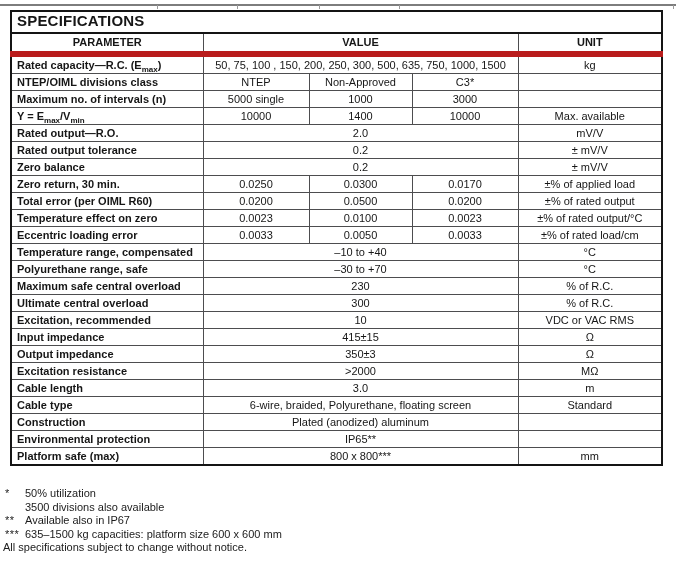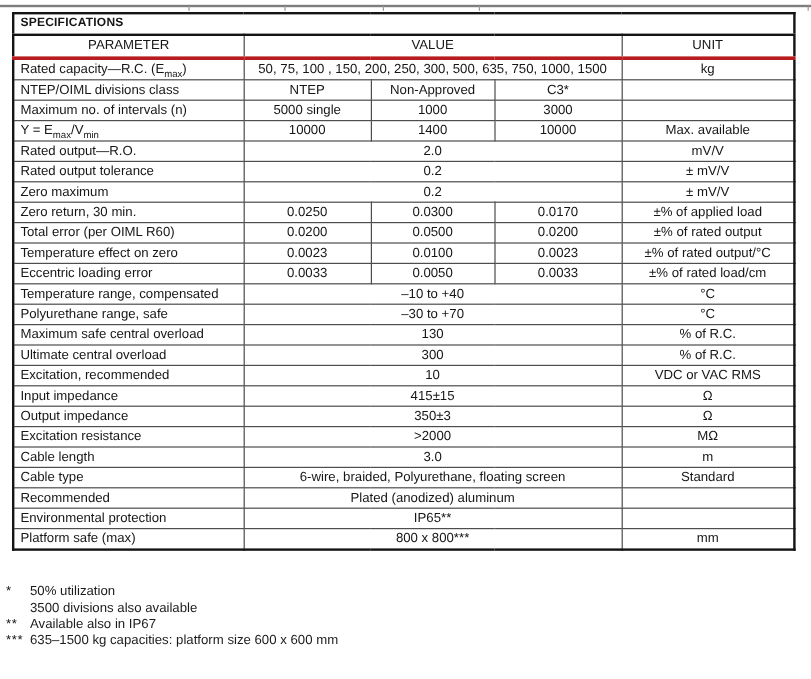--- a/index.html
+++ b/index.html
@@ -36,36 +36,36 @@
   .spec-table td, .spec-table th {
     border: 1px solid #4d4d4f;
     font-size: 11px;
     line-height: 1.12;
     padding: 1px 3px;
     overflow: hidden;
     white-space: nowrap;
   }
   tr.title-row td {
     height: 13px;
-    font-size: 10px;
+    font-size: 15px;
     font-weight: bold;
     letter-spacing: 0.2px;
     text-align: left;
     padding: 1px 2px 2px 5px;
     border-bottom: 2px solid #141414;
   }
   tr.head-row th {
     height: 15px;
-    font-weight: normal;
+    font-weight: bold;
     text-align: center;
-    border-bottom: 3px solid #b91c1c;
+    border-bottom: 6px solid #b91c1c;
   }
   tbody td { height: 14px; }
   td.param {
-    font-weight: normal;
+    font-weight: bold;
     text-align: left;
     padding-left: 5px;
   }
   td.val, td.unit { text-align: center; }
   td.val { white-space: pre-line; }
   td.param sub {
     font-size: 8px;
     line-height: 0;
   }
   tr.tall td { height: 27px; }
@@ -148,21 +148,21 @@
         <td class="param"><span>Rated output—R.O.</span></td>
         <td class="val" colspan="3">2.0</td>
         <td class="unit">mV/V</td>
       </tr>
       <tr>
         <td class="param"><span>Rated output tolerance</span></td>
         <td class="val" colspan="3">0.2</td>
         <td class="unit">± mV/V</td>
       </tr>
       <tr>
-        <td class="param"><span>Zero maximum</span></td>
+        <td class="param"><span>Zero balance</span></td>
         <td class="val" colspan="3">0.2</td>
         <td class="unit">± mV/V</td>
       </tr>
       <tr>
         <td class="param"><span>Zero return, 30 min.</span></td>
         <td class="val">0.0250</td>
         <td class="val">0.0300</td>
         <td class="val">0.0170</td>
         <td class="unit">±% of applied load</td>
       </tr>
@@ -192,21 +192,21 @@
         <td class="val" colspan="3">–10 to +40</td>
         <td class="unit">°C</td>
       </tr>
       <tr>
         <td class="param"><span>Polyurethane range, safe</span></td>
         <td class="val" colspan="3">–30 to +70</td>
         <td class="unit">°C</td>
       </tr>
       <tr>
         <td class="param"><span>Maximum safe central overload</span></td>
-        <td class="val" colspan="3">130</td>
+        <td class="val" colspan="3">230</td>
         <td class="unit">% of R.C.</td>
       </tr>
       <tr>
         <td class="param"><span>Ultimate central overload</span></td>
         <td class="val" colspan="3">300</td>
         <td class="unit">% of R.C.</td>
       </tr>
       <tr>
         <td class="param"><span>Excitation, recommended</span></td>
         <td class="val" colspan="3">10</td>
@@ -231,21 +231,21 @@
         <td class="param"><span>Cable length</span></td>
         <td class="val" colspan="3">3.0</td>
         <td class="unit">m</td>
       </tr>
       <tr>
         <td class="param"><span>Cable type</span></td>
         <td class="val" colspan="3">6-wire, braided, Polyurethane, floating screen</td>
         <td class="unit">Standard</td>
       </tr>
       <tr>
-        <td class="param"><span>Recommended</span></td>
+        <td class="param"><span>Construction</span></td>
         <td class="val" colspan="3">Plated (anodized) aluminum</td>
         <td class="unit"></td>
       </tr>
       <tr>
         <td class="param"><span>Environmental protection</span></td>
         <td class="val" colspan="3">IP65**</td>
         <td class="unit"></td>
       </tr>
       <tr>
         <td class="param"><span>Platform safe (max)</span></td>
@@ -265,13 +265,16 @@
       <span class="text">3500 divisions also available</span>
     </div>
     <div class="footnote-line">
       <span class="marker">**</span>
       <span class="text">Available also in IP67</span>
     </div>
     <div class="footnote-line">
       <span class="marker">***</span>
       <span class="text">635–1500 kg capacities: platform size 600 x 600 mm</span>
     </div>
+    <div class="footnote-line flush">
+      <span class="text">All specifications subject to change without notice.</span>
+    </div>
   </div>
 
 </body></html>

